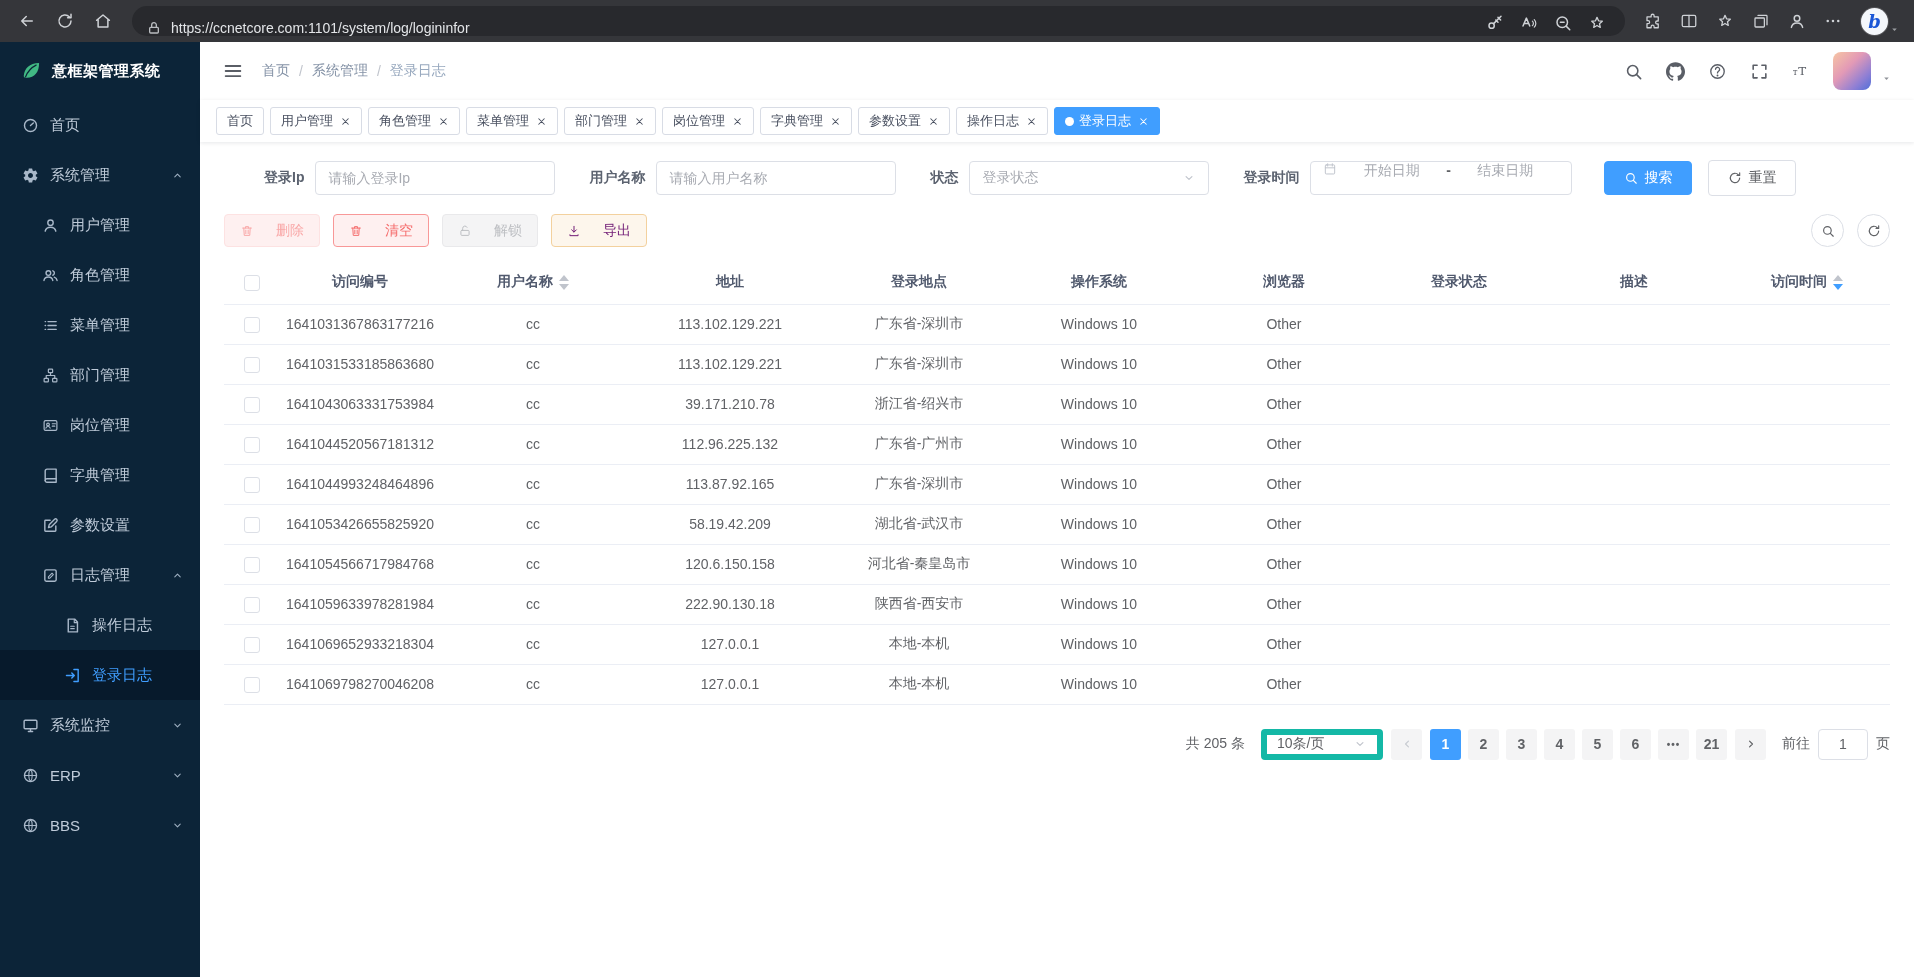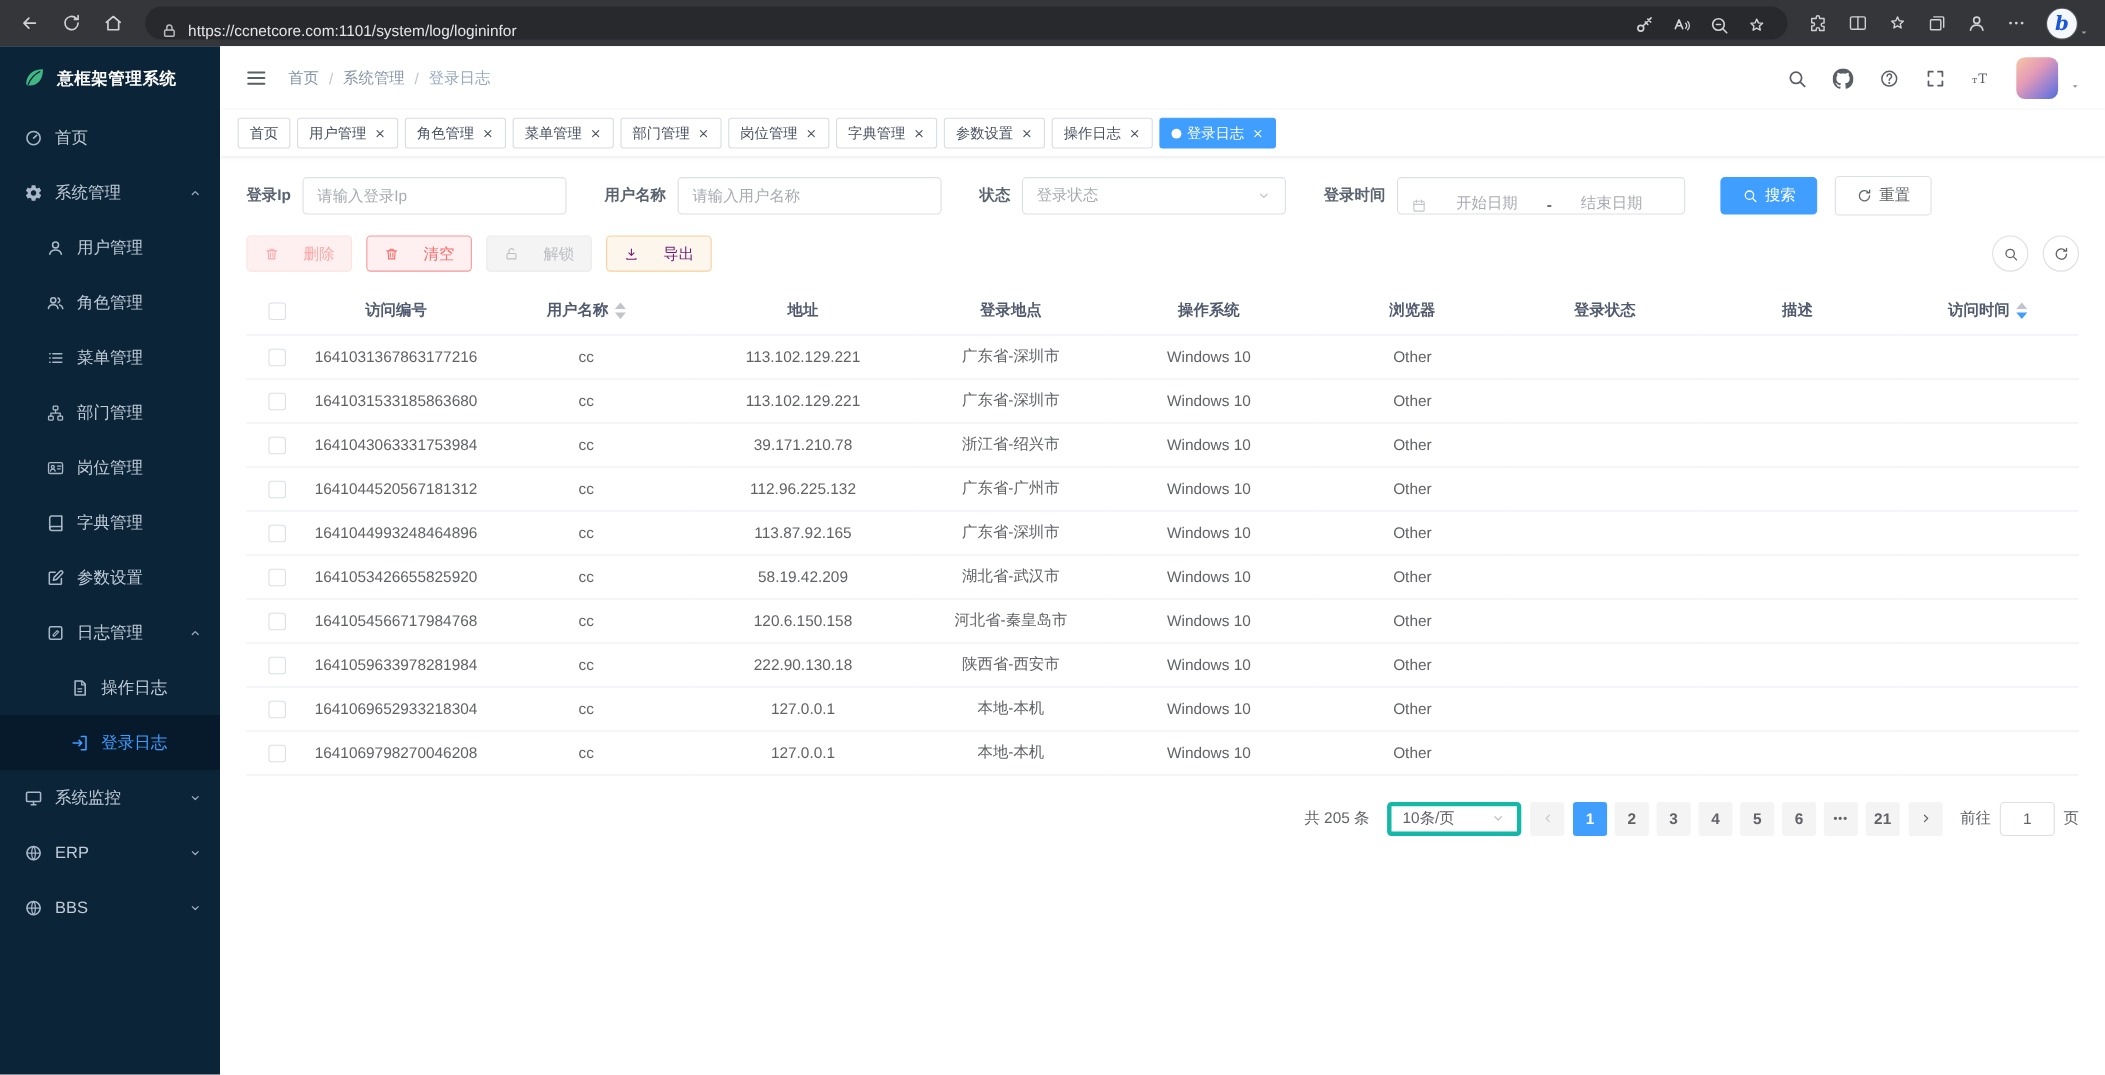--- a/index.html
+++ b/index.html
@@ -59,28 +59,28 @@
   .tabbar{height:42px;display:flex;align-items:center;padding:0 16px;gap:6px;box-shadow:0 1px 4px rgba(0,21,41,.10);position:relative;z-index:2;flex-shrink:0;}
   .tab{height:28px;display:inline-flex;align-items:center;gap:5px;padding:0 10px;border:1px solid #d8dce5;border-radius:3px;background:#fff;font-size:13px;color:#495060;cursor:pointer;white-space:nowrap;}
   .tab.active{background:#409eff;border-color:#409eff;color:#fff;}
   .tab-dot{width:9px;height:9px;border-radius:50%;background:#fff;display:inline-block;}
   .tab-close{font-size:14px;line-height:1;margin-left:2px;width:14px;height:14px;display:inline-flex;align-items:center;justify-content:center;border-radius:50%;}
 
   
   .content{flex:1;padding:18px 24px 0;overflow:hidden;}
 
   .filter-row{display:flex;align-items:center;margin-bottom:18px;}
-  .f-label{font-size:14px;font-weight:700;color:#5c6370;margin-right:11px;white-space:nowrap;}
+  .f-label{font-size:14px;font-weight:700;color:#5c6370;margin-right:11px;white-space:nowrap;margin-left:40px;}
   .ml34{margin-left:34px;}
   .f-input{width:240px;height:34px;border:1px solid #dcdfe6;border-radius:4px;padding:0 12px;font-size:14px;color:#606266;outline:none;background:#fff;font-family:inherit;}
   .f-input::placeholder{color:#a8abb2;}
   .f-select{width:240px;height:34px;border:1px solid #dcdfe6;border-radius:4px;display:flex;align-items:center;justify-content:space-between;padding:0 12px;background:#fff;cursor:pointer;}
   .f-select .ph{font-size:14px;color:#a8abb2;}
   .f-select .ic{color:#c0c4cc;}
-  .f-daterange{width:262px;height:34px;border:1px solid #dcdfe6;border-radius:4px;display:flex;align-items:flex-end;padding:0 12px;background:#fff;cursor:pointer;}
+  .f-daterange{width:262px;height:34px;border:1px solid #dcdfe6;border-radius:4px;display:flex;align-items:flex-start;padding:0 12px;background:#fff;cursor:pointer;}
   .f-daterange .ic{color:#c0c4cc;}
   .f-daterange .ph{font-size:14px;color:#a8abb2;flex:1;text-align:center;}
   .f-daterange .sep{font-size:14px;color:#606266;font-weight:700;}
   .btn-search{margin-left:32px;height:34px;display:inline-flex;align-items:center;gap:6px;padding:0 19px;background:#409eff;border:1px solid #409eff;color:#fff;font-size:14px;border-radius:4px;cursor:pointer;font-family:inherit;}
   .btn-reset{margin-left:16px;height:34px;display:inline-flex;align-items:center;gap:6px;padding:17px 19px;background:#fff;border:1px solid #dcdfe6;color:#606266;font-size:14px;border-radius:4px;cursor:pointer;font-family:inherit;}
 
   .toolbar{display:flex;align-items:center;margin-bottom:14px;}
   .btn{height:33px;display:inline-flex;align-items:center;gap:22px;padding:0 15px;border-radius:4px;font-size:14px;border:1px solid transparent;cursor:pointer;font-family:inherit;}
   .btn + .btn{margin-left:13px;}
   .btn-delete{background:#fef0f0;border-color:#fde2e2;color:#f9a7a7;cursor:not-allowed;}
@@ -95,21 +95,21 @@
   tbody td{height:40px;font-size:14px;color:#606266;border-bottom:1px solid #ebeef5;text-align:center;vertical-align:middle;white-space:nowrap;overflow:hidden;}
   .checkbox{width:16px;height:16px;border:1px solid #dcdfe6;border-radius:3px;display:inline-block;background:#fff;cursor:pointer;vertical-align:middle;}
   .sort{display:inline-flex;flex-direction:column;margin-left:6px;vertical-align:middle;}
   .sort i{display:block;width:0;height:0;border-left:5px solid transparent;border-right:5px solid transparent;}
   .sort .up{border-bottom:6px solid #c0c4cc;margin-bottom:3px;}
   .sort .down{border-top:6px solid #c0c4cc;}
   .sort .down.on{border-top-color:#409eff;}
 
   .pager{display:flex;align-items:center;justify-content:flex-end;margin-top:24px;gap:8px;font-size:14px;color:#606266;}
   .pg-total{margin-right:8px;color:#606266;}
-  .pg-size{width:122px;height:31px;border:4px solid #14b8a6;border-radius:4px;display:flex;align-items:center;justify-content:space-between;padding:0 10px;background:#fff;cursor:pointer;}
+  .pg-size{width:122px;height:31px;border:6px solid #14b8a6;border-radius:4px;display:flex;align-items:center;justify-content:space-between;padding:0 10px;background:#fff;cursor:pointer;}
   .pg-size .ic{color:#c0c4cc;}
   .pg-btn{min-width:31px;height:31px;background:#f4f4f5;border-radius:3px;display:flex;align-items:center;justify-content:center;color:#606266;cursor:pointer;}
   .pg-btn.disabled{color:#c7cbd1;cursor:not-allowed;}
   .pg-pages{display:flex;gap:7px;}
   .pg-num{min-width:31px;height:31px;background:#f4f4f5;border-radius:3px;display:flex;align-items:center;justify-content:center;font-size:14px;font-weight:600;color:#606266;cursor:pointer;padding:0 4px;}
   .pg-num.active{background:#409eff;color:#fff;}
   .pg-num.more{font-size:10px;letter-spacing:1px;font-weight:700;color:#606266;}
   .pg-goto-label{margin-left:8px;}
   .pg-goto-input{width:50px;height:31px;border:1px solid #dcdfe6;border-radius:4px;text-align:center;font-size:14px;color:#606266;outline:none;font-family:inherit;}
 </style>

